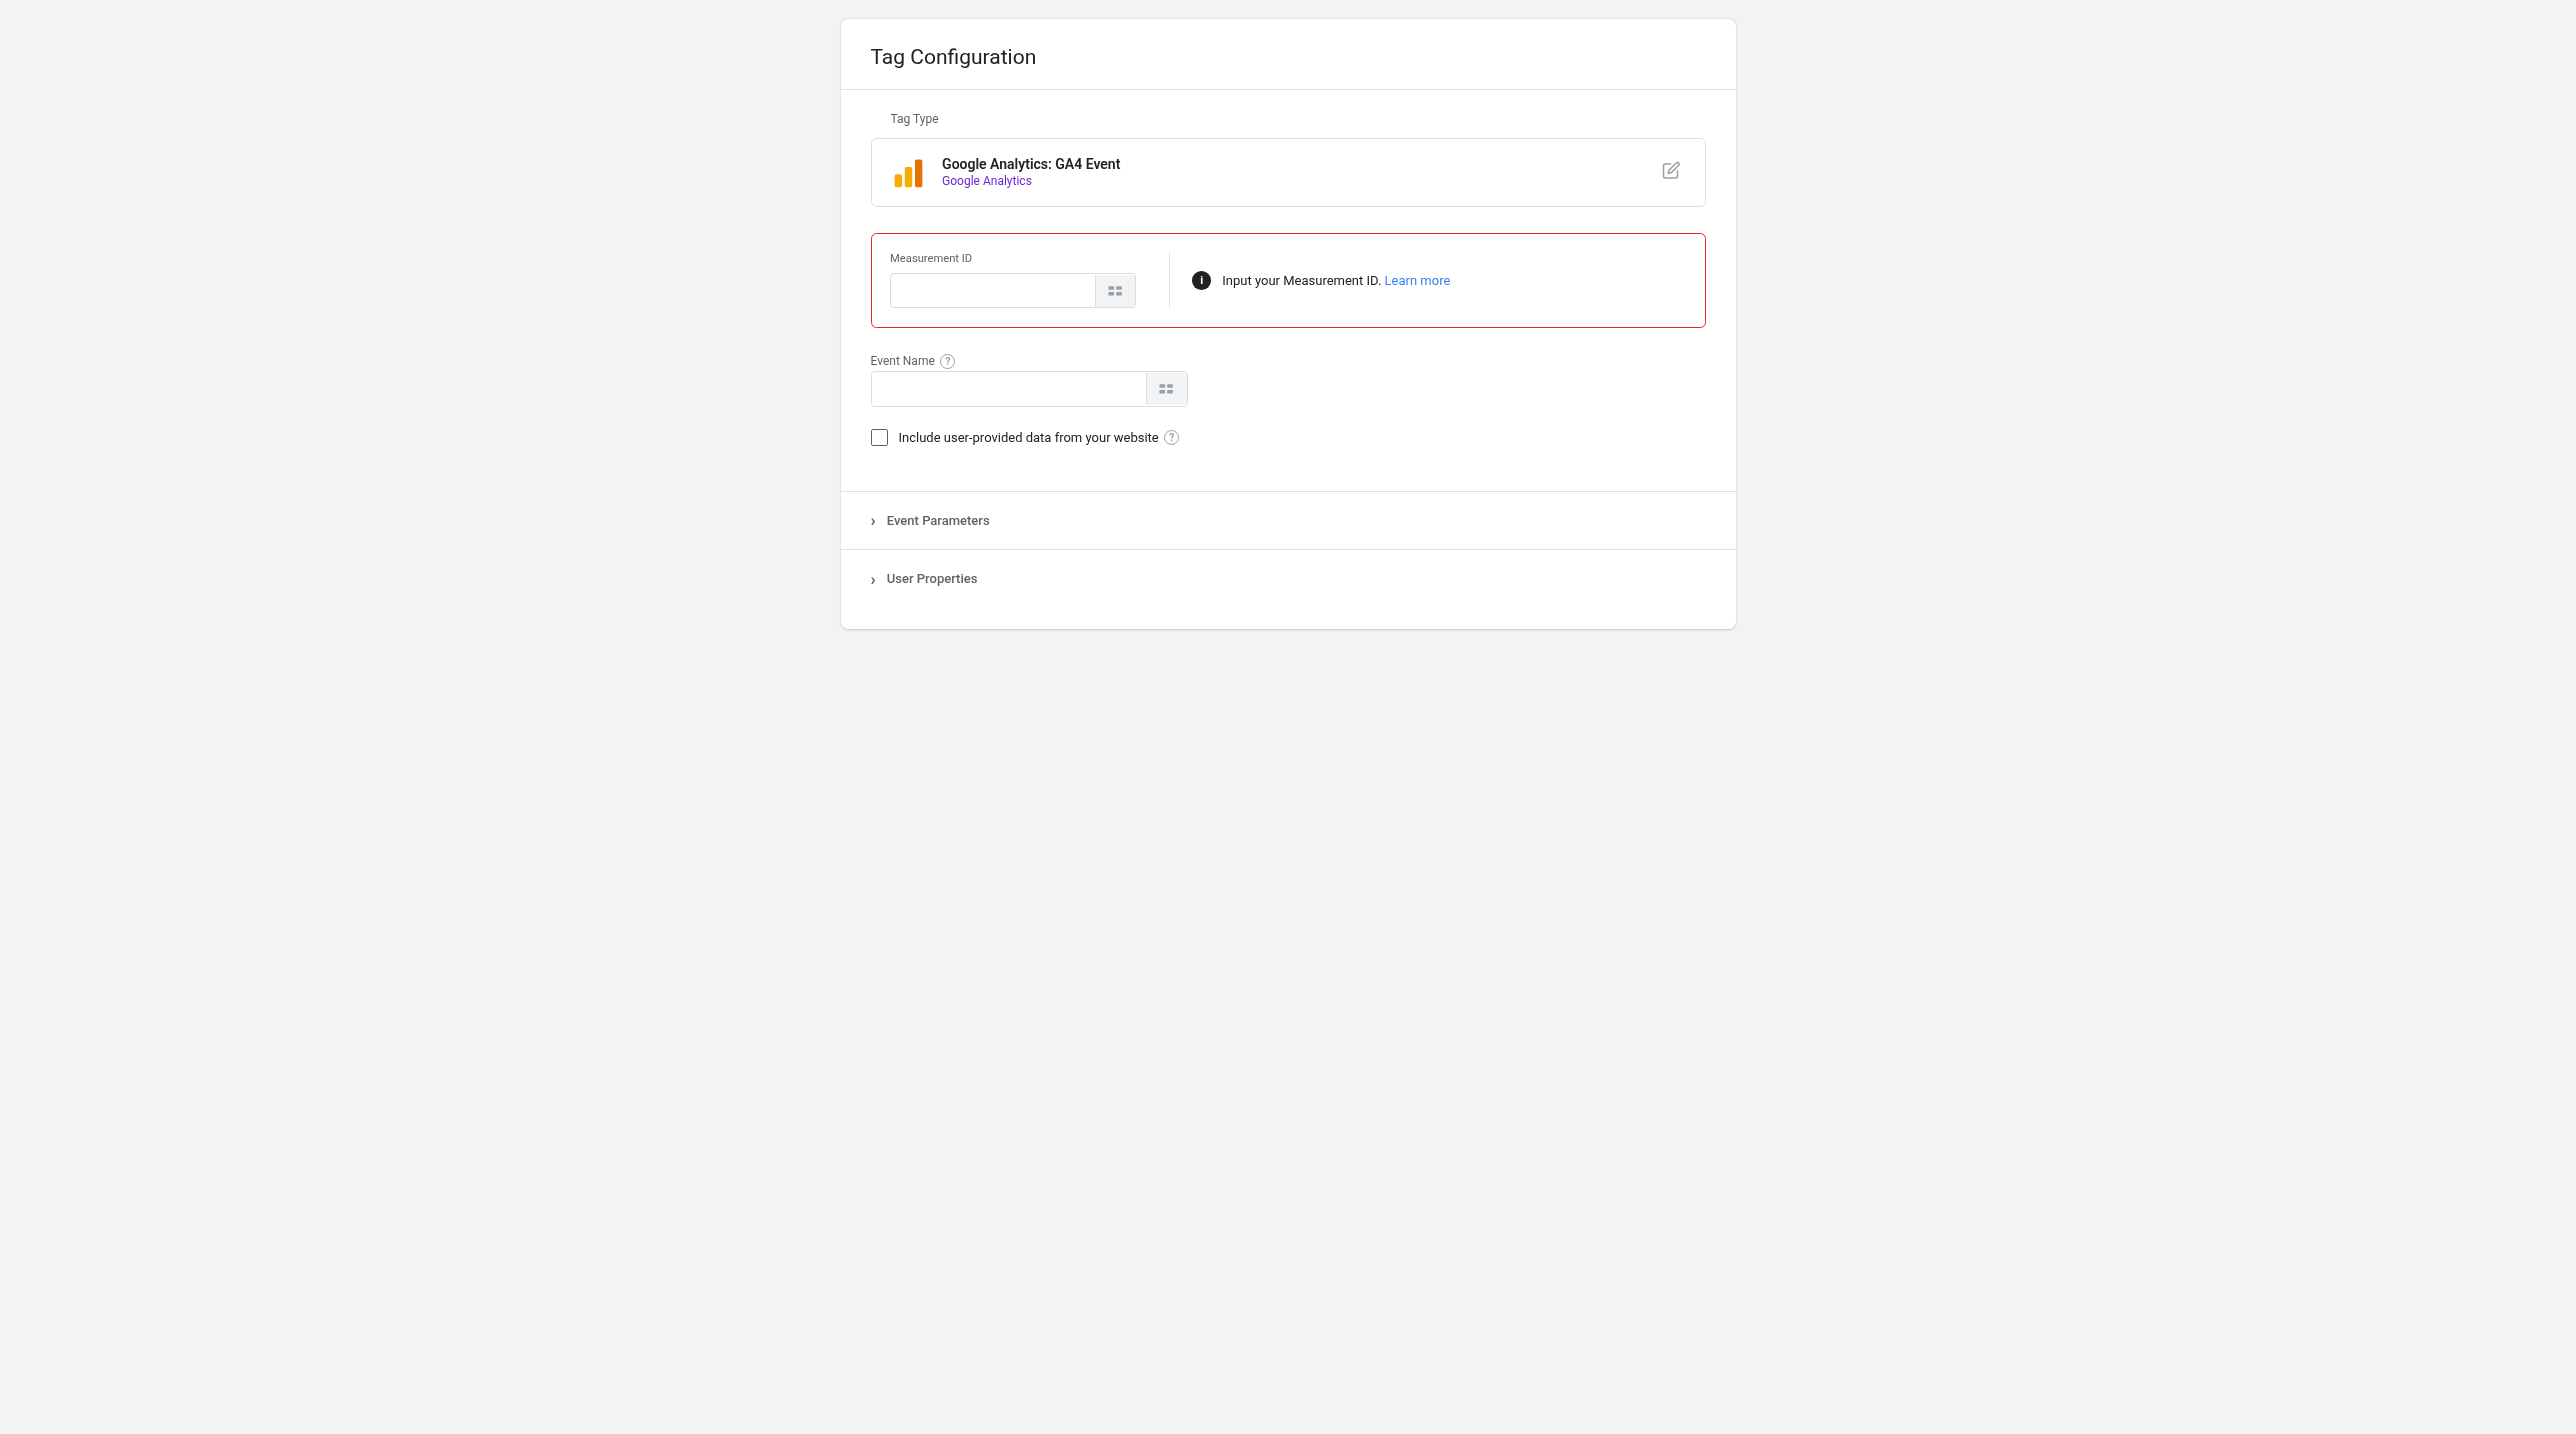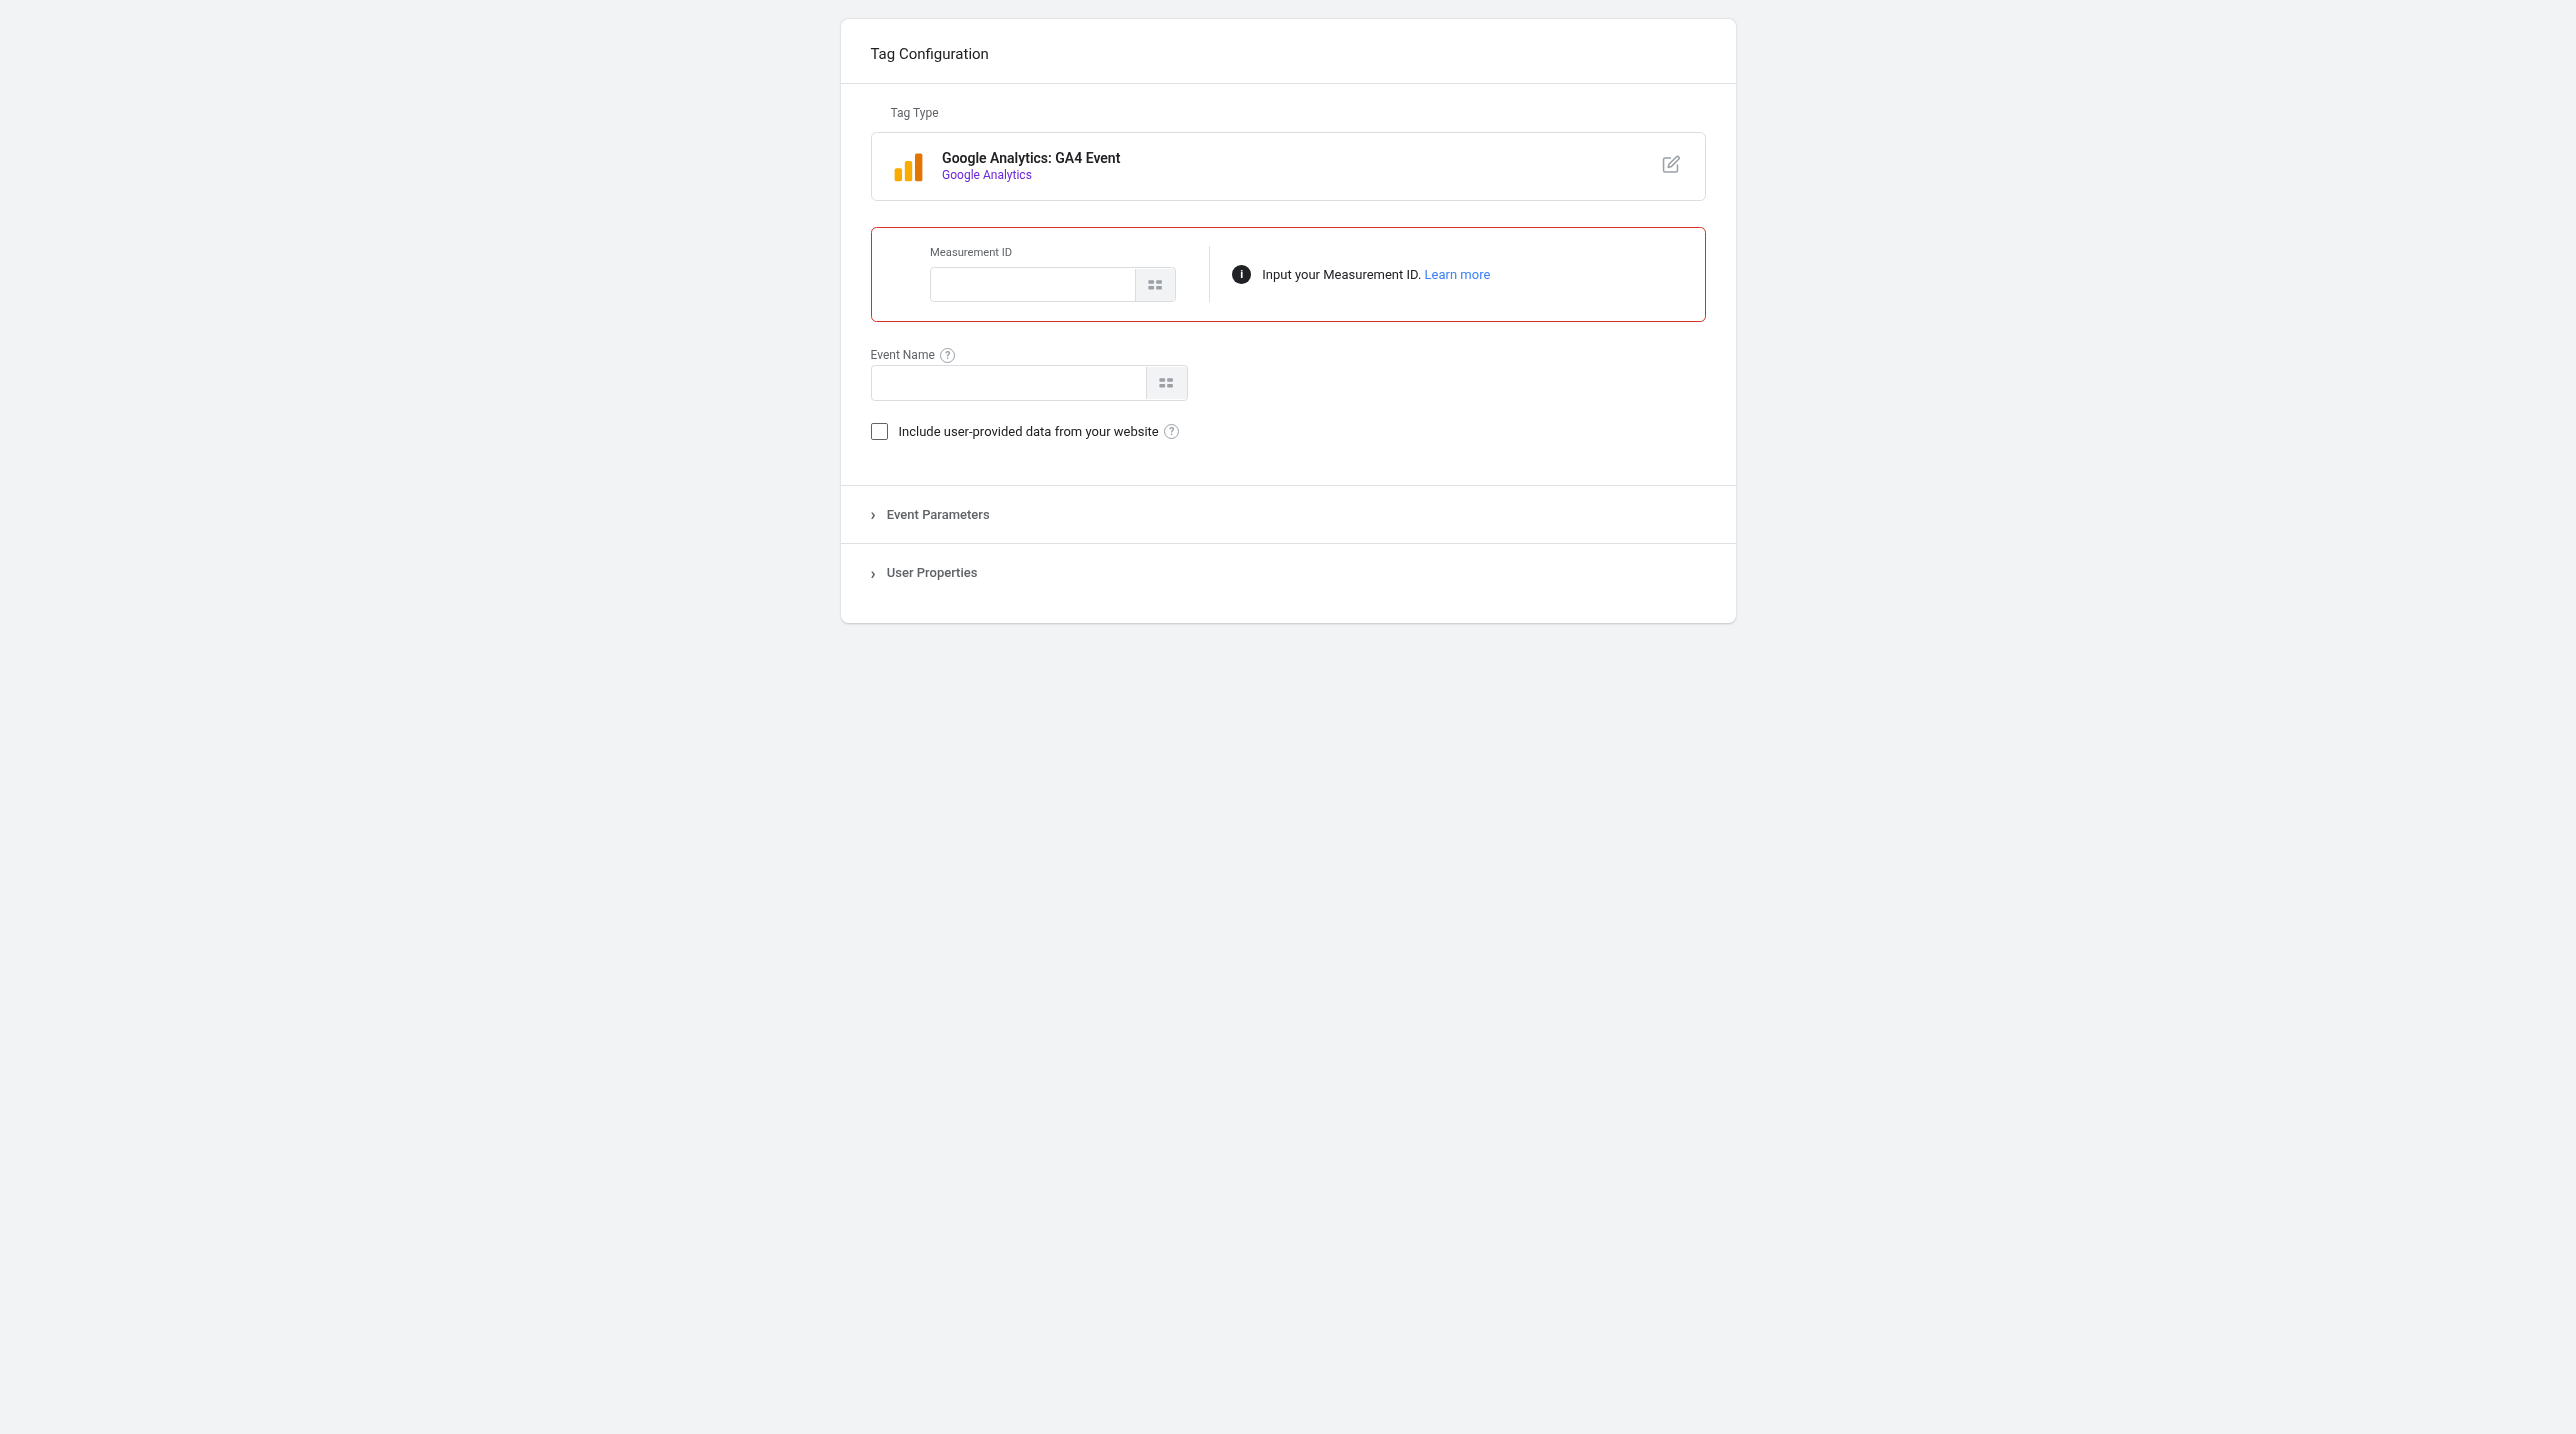--- a/index.html
+++ b/index.html
@@ -26,21 +26,21 @@
       box-shadow: 0 0.9px 2.8px rgba(0,0,0,0.12), 0 0.9px 1.9px rgba(0,0,0,0.08);
       overflow: hidden;
     }
 
     .panel-header {
       padding: 26px 30px 20.5px 30px;
       border-bottom: 0.9px solid #e0e0e0;
     }
 
     .panel-title {
-      font-size: 15px;
+      font-size: 21px;
       font-weight: 400;
       color: #202124;
       letter-spacing: 0;
     }
 
     .panel-body {
       padding: 22.4px 30px;
     }
 
     .section-label {
@@ -105,21 +105,20 @@
       gap: 0;
       margin-bottom: 26px;
       background: #fff;
     }
 
     .measurement-left {
       flex: 0 0 auto;
       min-width: 280px;
       padding-right: 33px;
       border-right: 0.9px solid #e0e0e0;
-      margin-left: 40px;
     }
 
     .measurement-field-label {
       font-size: 11.2px;
       color: #5f6368;
       margin-bottom: 7.5px;
     }
 
     .input-with-button {
       display: flex;

